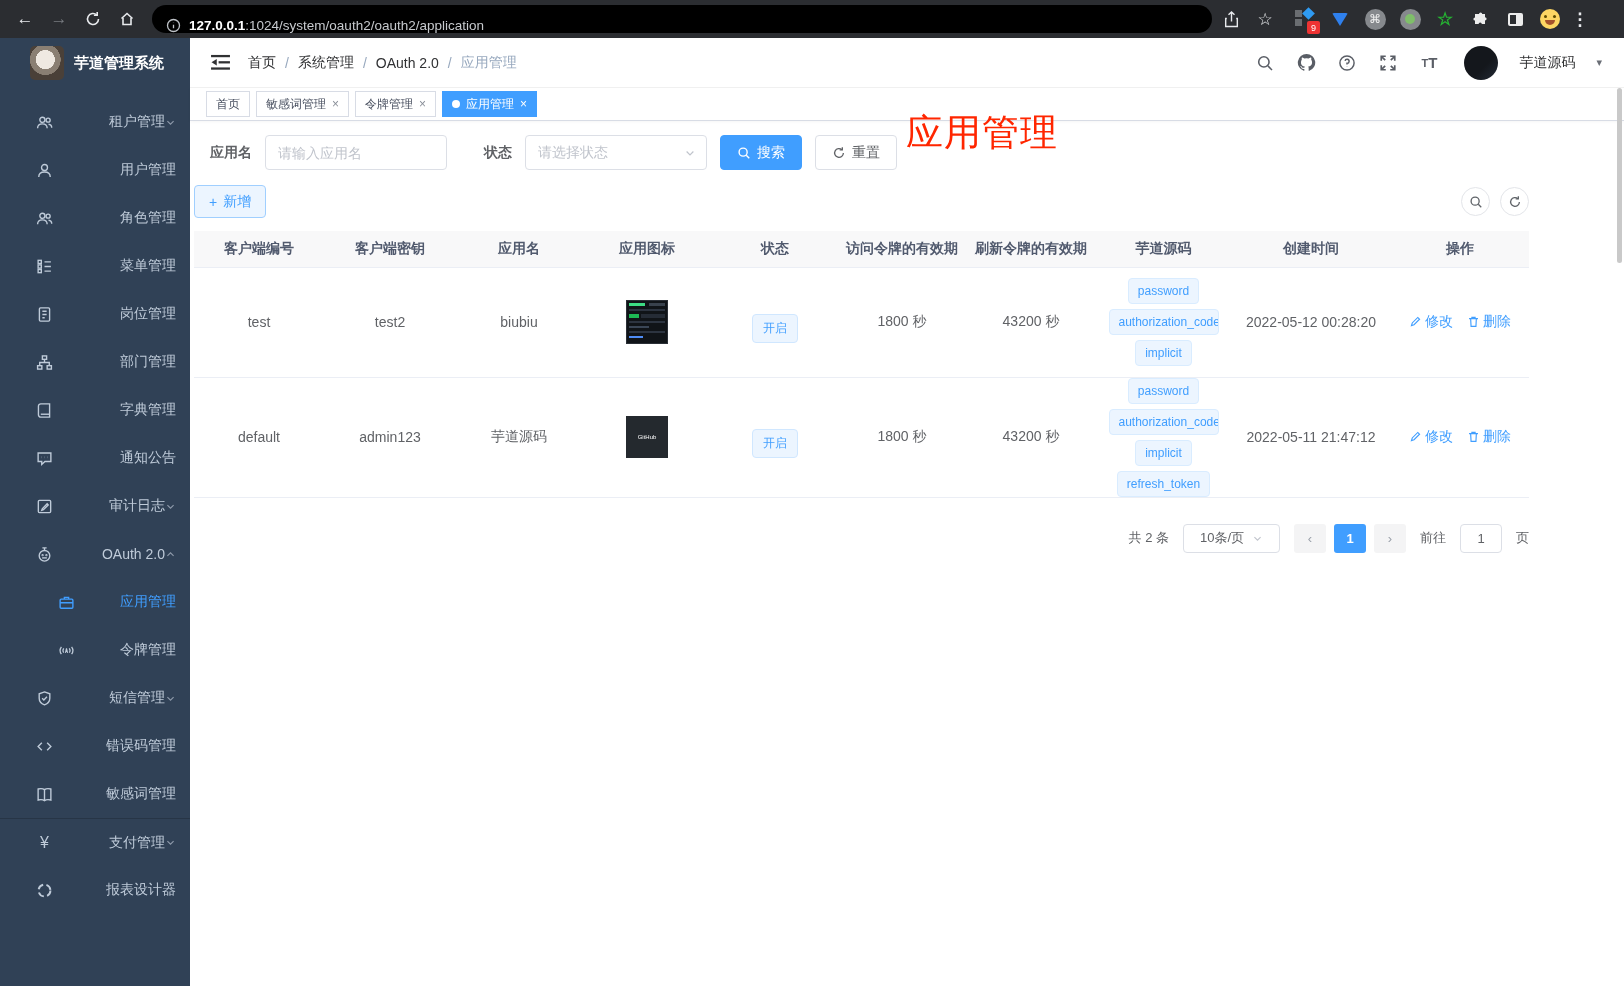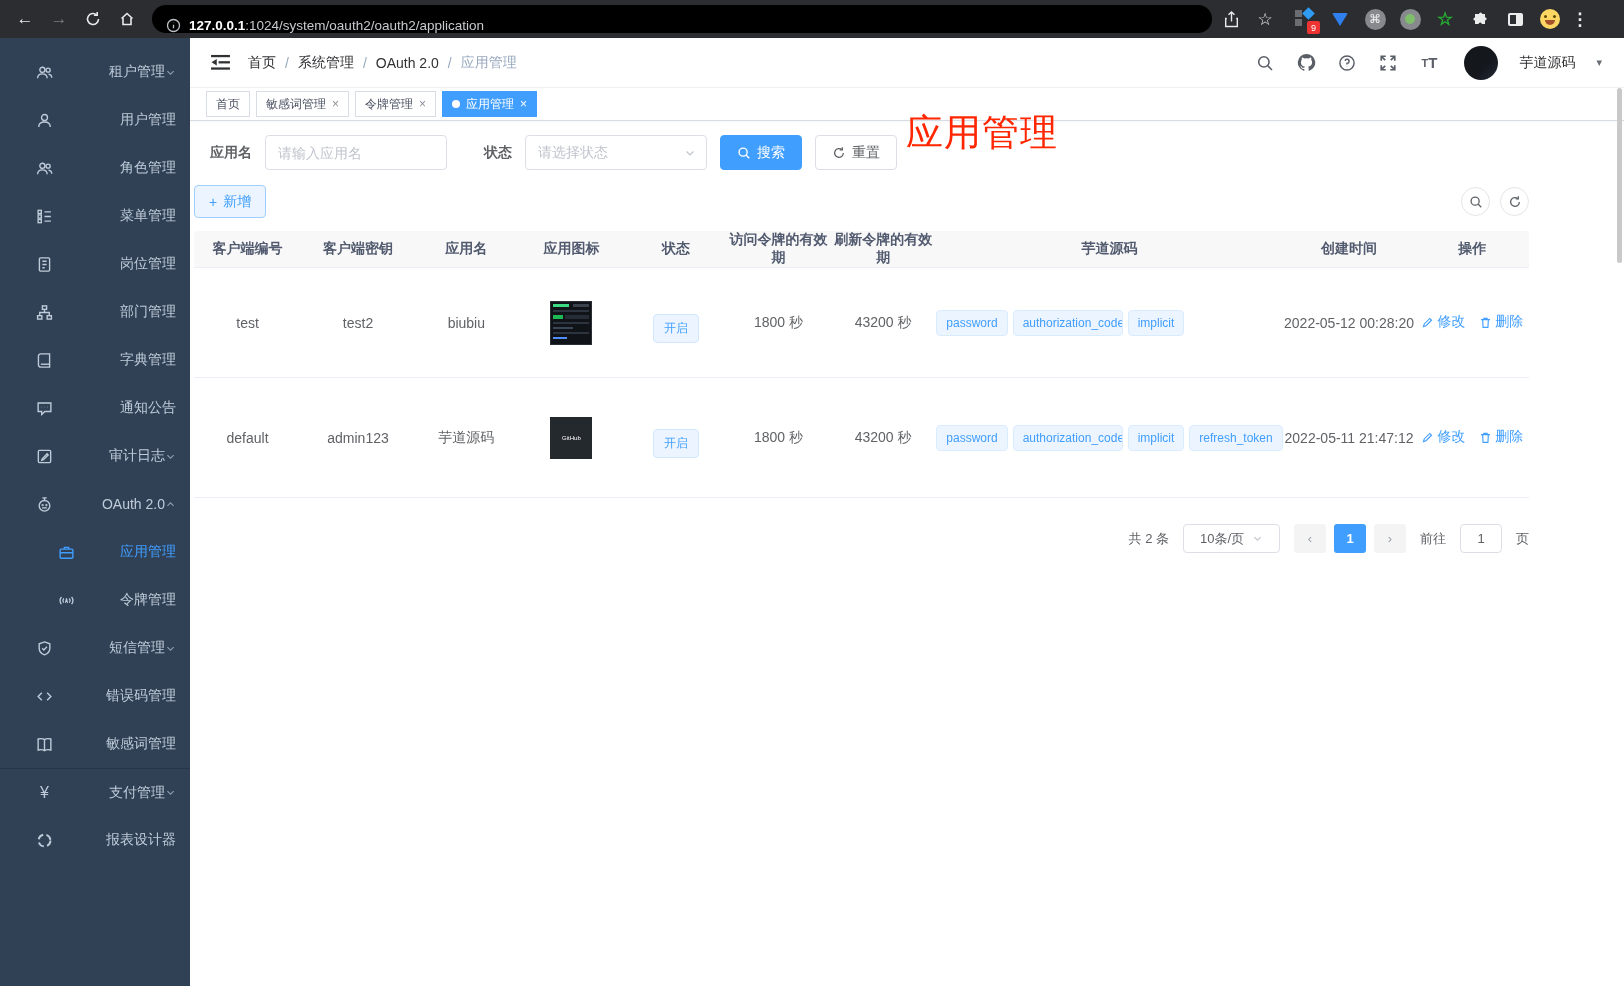--- a/index.html
+++ b/index.html
@@ -87,21 +87,21 @@
   .action-row { display:flex; align-items:center; margin-top:15px; }
   .tool-circles { margin-left:auto; display:flex; gap:10px; }
   .circle-btn { width:29px; height:29px; border-radius:50%; border:1px solid #e3e5e9; background:#fff; display:flex; align-items:center; justify-content:center; color:#5f6368; cursor:pointer; }
 
   
   table.grid { border-collapse:collapse; width:1335px; margin-top:13px; font-size:14px; color:#606266; }
   .grid th { background:#f8f8f9; height:36px; font-weight:700; color:#515a6e; font-size:14px; border-bottom:1px solid #ebeef5; }
   .grid td { border-bottom:1px solid #ebeef5; text-align:center; vertical-align:middle; }
   .row-1 td { height:110px; } .row-2 td { height:120px; }
   .tag-status { display:inline-block; background:#ecf5ff; border:1px solid #d0e7ff; color:#409eff; border-radius:4px; font-size:12px; padding:5px 10px;margin-top:12px; }
-  .grants { display:flex; flex-direction:row; align-items:center; gap:5px; }
+  .grants { display:flex; flex-direction:column; align-items:center; gap:5px; }
   .tag-grant { background:#ecf5ff; border:1px solid #d9ecff; color:#409eff; border-radius:4px; font-size:12px; padding:5px 9px; white-space:nowrap; max-width:110px; overflow:hidden; }
   .app-img1 { width:42px; height:44px; background:#101418; margin:0 auto; border:1px solid #2a2f36; position:relative; overflow:hidden; }
   .app-img1 i { position:absolute; display:block; }
   .app-img2 { width:42px; height:42px; background:#24292e; margin:0 auto; display:flex; align-items:center; justify-content:center; color:#fff; font-size:6px; }
   .link { color:#409eff; font-size:14px; display:inline-flex; align-items:center; gap:3px; cursor:pointer; }
   .link + .link { margin-left:14px; }
 
   
   .pager { width:1335px; display:flex; align-items:center; justify-content:flex-end; margin-top:26px; gap:14px; font-size:13px; color:#606266; }
   .psize { width:97px; height:29px; border:1px solid #dcdfe6; border-radius:4px; display:flex; align-items:center; justify-content:center; gap:8px; color:#606266; cursor:pointer; }
@@ -178,20 +178,24 @@
     <div class="ext">
         <span class="emoji-face"></span>
       </div>
   </div>
   <div class="b-icon" style="font-weight:700">⋮</div>
 </div>
 
 <div class="app">
 
   <aside class="sidebar">
+    <div class="logo-row">
+      <div class="logo-img"></div>
+      <div class="logo-title">芋道管理系统</div>
+    </div>
     <nav class="menu">
 
       <div class="m-item">
         <svg class="micon" viewBox="0 0 16 16" fill="none" stroke="currentColor" stroke-width="1.3">
             <circle cx="6" cy="5.5" r="2.4"></circle>
             <path d="M1.5 13.5c0-2.6 2-4.2 4.5-4.2s4.5 1.6 4.5 4.2"></path>
             <circle cx="11.4" cy="5.8" r="1.9"></circle>
             <path d="M11.8 9.6c1.9.2 3 1.6 3 3.4"></path>
           </svg>
         <span class="m-label">租户管理</span>

